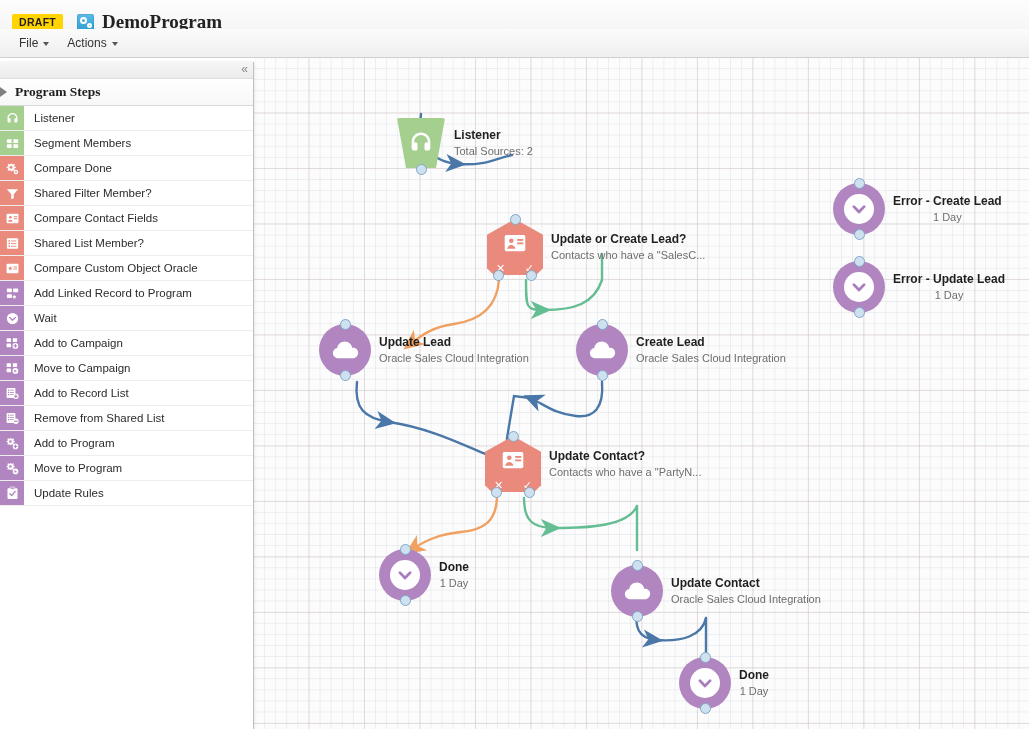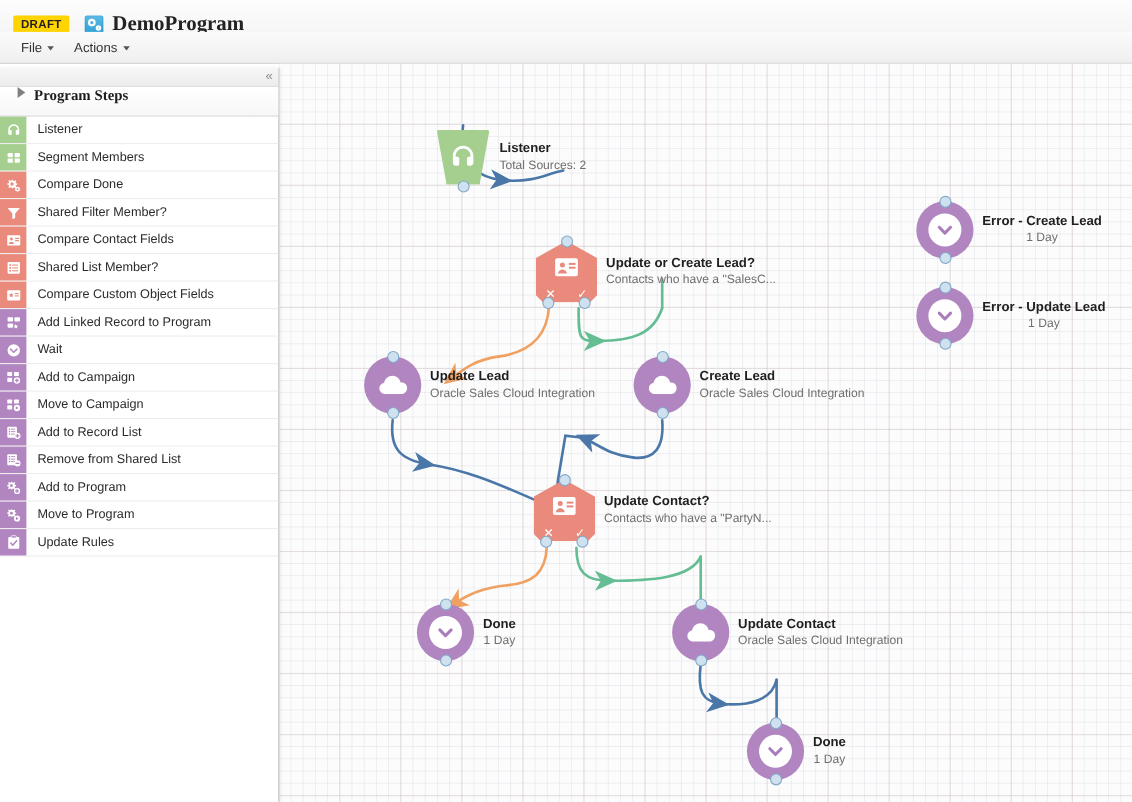--- a/index.html
+++ b/index.html
@@ -84,21 +84,21 @@
   }
   .panel-topbar{
     height:16px;background:linear-gradient(#f6f6f6,#ececec);
     border-bottom:1px solid #dcdcdc;position:relative;
   }
   .collapse-btn{
     position:absolute;right:5px;top:1px;font-size:12px;color:#8a8a8a;
     line-height:12px;cursor:pointer;
   }
   .panel-header{
-    height:26px;display:flex;align-items:flex-start;gap:8px;padding-left:16px;
+    height:26px;display:flex;align-items:center;gap:8px;padding-left:0;
     border-bottom:1px solid #d8d8d8;
     background:linear-gradient(#ffffff,#f7f7f7);
   }
   .tri{
     width:0;height:0;border-top:5px solid transparent;border-bottom:5px solid transparent;
     border-left:7px solid #808080;
   }
   .panel-title{
     font-size:13.5px;font-weight:bold;color:#1d1d1d;
     font-family:"Liberation Serif","DejaVu Serif",serif;
@@ -288,21 +288,21 @@
               </svg>
             </span>
           </div>
           <span class="port" style="left:20.5px;top:-5px;"></span>
           <span class="port" style="left:20.5px;top:46px;"></span>
           <div class="node-label">
             <div class="node-title">Error - Update Lead</div>
             <div class="node-sub">1 Day</div>
           </div>
         </div>
-        <div class="node" style="left: 77px; top: 266px; width: 52px;">
+        <div class="node" style="left: 65px; top: 266px; width: 52px;">
           <div class="shape-circle">
             <svg class="glyph-svg" width="30" height="30" viewBox="0 0 24 24" fill="currentColor" xmlns="http://www.w3.org/2000/svg">
               <path d="M6.6 18.6c-2.4 0-4.3-1.9-4.3-4.2 0-2.1 1.5-3.8 3.5-4.1.5-2.9 3-5.1 6-5.1 3 0 5.5 2.2 6 5.1.3 0 .5-.1.8-.1 2.2 0 3.9 1.8 3.9 4 0 2.3-1.8 4.4-4.1 4.4z"></path>
             </svg>
           </div>
           <span class="port" style="left:20.5px;top:-5px;"></span>
           <span class="port" style="left:20.5px;top:46px;"></span>
           <div class="node-label">
             <div class="node-title">Update Lead</div>
             <div class="node-sub">Oracle Sales Cloud Integration</div>
@@ -351,21 +351,21 @@
               </svg>
             </span>
           </div>
           <span class="port" style="left:20.5px;top:-5px;"></span>
           <span class="port" style="left:20.5px;top:46px;"></span>
           <div class="node-label">
             <div class="node-title">Done</div>
             <div class="node-sub">1 Day</div>
           </div>
         </div>
-        <div class="node" style="left: 357px; top: 491px; width: 52px;">
+        <div class="node" style="left: 357px; top: 507px; width: 52px;">
           <div class="shape-circle">
             <svg class="glyph-svg" width="30" height="30" viewBox="0 0 24 24" fill="currentColor" xmlns="http://www.w3.org/2000/svg">
               <path d="M6.6 18.6c-2.4 0-4.3-1.9-4.3-4.2 0-2.1 1.5-3.8 3.5-4.1.5-2.9 3-5.1 6-5.1 3 0 5.5 2.2 6 5.1.3 0 .5-.1.8-.1 2.2 0 3.9 1.8 3.9 4 0 2.3-1.8 4.4-4.1 4.4z"></path>
             </svg>
           </div>
           <span class="port" style="left:20.5px;top:-5px;"></span>
           <span class="port" style="left:20.5px;top:46px;"></span>
           <div class="node-label">
             <div class="node-title">Update Contact</div>
             <div class="node-sub">Oracle Sales Cloud Integration</div>
@@ -463,21 +463,21 @@
         </li>
         <li class="step">
           <span class="step-icon ic-red">
             <svg class="glyph-svg" width="15" height="15" viewBox="0 0 24 24" fill="currentColor" xmlns="http://www.w3.org/2000/svg">
               <rect x="2.5" y="4.5" width="19" height="15" rx="1.6"></rect>
               <path d="M8.4 8.2 9.5 10.4l2.4.3-1.8 1.7.5 2.4-2.2-1.2-2.2 1.2.5-2.4-1.8-1.7 2.4-.3z" fill="#e98a7c"></path>
               <rect x="13.6" y="8.6" width="5.6" height="1.6" fill="#e98a7c"></rect>
               <rect x="13.6" y="12" width="5.6" height="1.6" fill="#e98a7c"></rect>
             </svg>
           </span>
-          <span class="step-label">Compare Custom Object Fields</span>
+          <span class="step-label">Compare Custom Object Oracle</span>
         </li>
         <li class="step">
           <span class="step-icon ic-purple">
             <svg class="glyph-svg" width="15" height="15" viewBox="0 0 24 24" fill="currentColor" xmlns="http://www.w3.org/2000/svg">
               <rect x="3" y="4" width="8" height="6" rx="1.2"></rect>
               <rect x="13" y="4" width="8" height="6" rx="1.2"></rect>
               <rect x="3" y="13" width="8" height="6" rx="1.2"></rect>
               <path d="M14.2 13.6 16 16l2.4.3-1.7 1.6.4 2.4-2.1-1.1-2.1 1.1.4-2.4-1.7-1.6 2.4-.3z"></path>
             </svg>
           </span>

